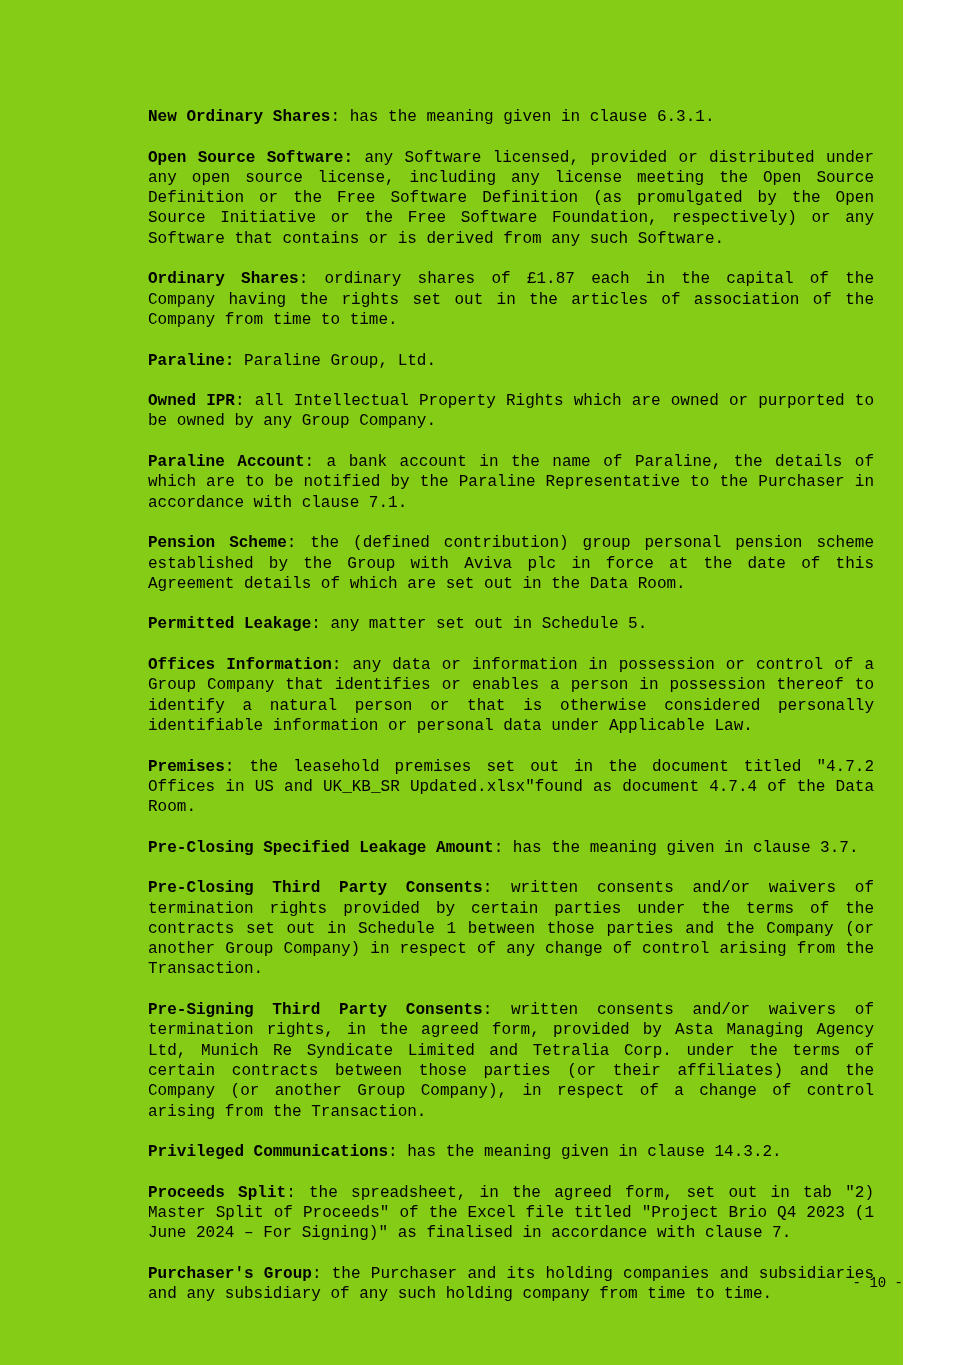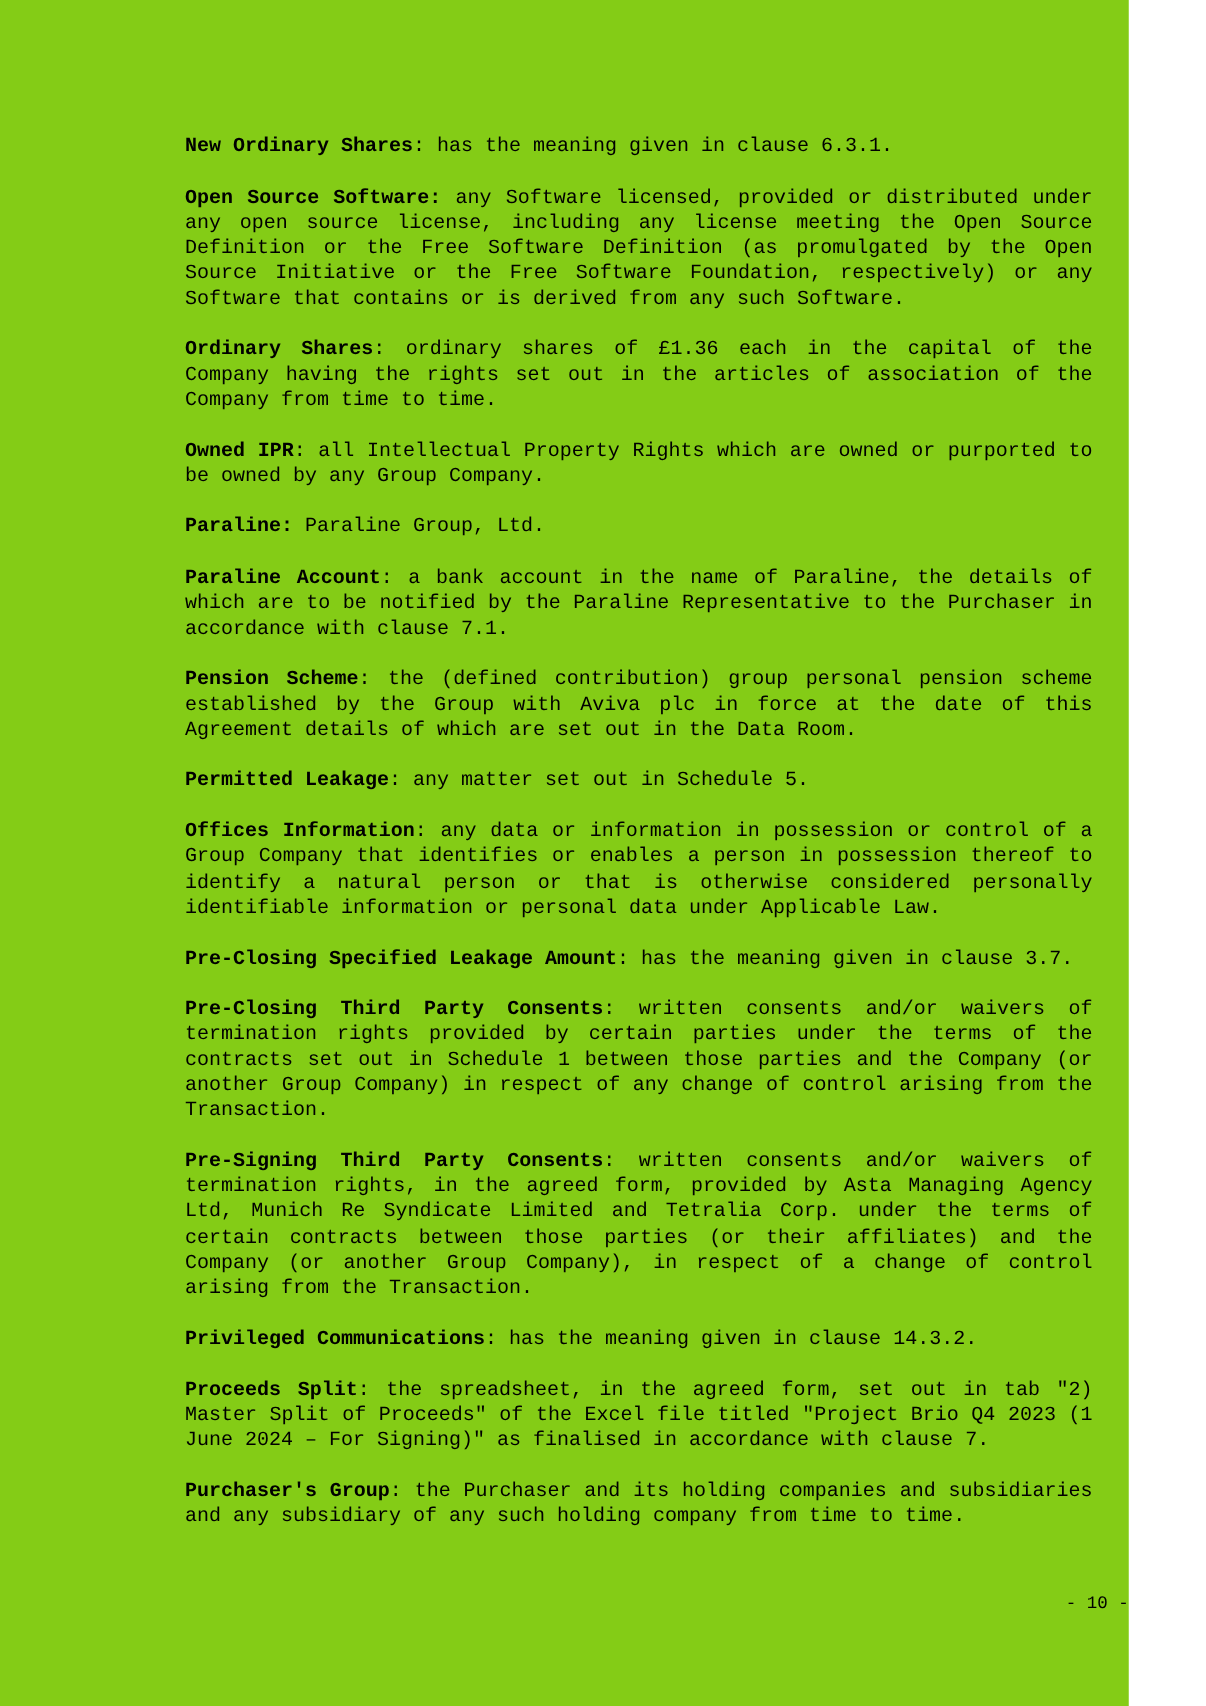--- a/index.html
+++ b/index.html
@@ -45,27 +45,28 @@
     color: #000000;
   }
 </style>
 </head>
 <body>
 
 <div class="page">
   <main class="content" id="definitions-list">
       <p class="def"><b>New Ordinary Shares</b><span>: has the meaning given in clause 6.3.1.</span></p>
       <p class="def"><b>Open Source Software:</b><span> any Software licensed, provided or distributed under any open source license, including any license meeting the Open Source Definition or the Free Software Definition (as promulgated by the Open Source Initiative or the Free Software Foundation, respectively) or any Software that contains or is derived from any such Software.</span></p>
-      <p class="def"><b>Ordinary Shares</b><span>: ordinary shares of £1.36 each in the capital of the Company having the rights set out in the articles of association of the Company from time to time.</span></p>
+      <p class="def"><b>Ordinary Shares</b><span>: ordinary shares of £1.87 each in the capital of the Company having the rights set out in the articles of association of the Company from time to time.</span></p>
+      <p class="def"><b>Paraline:</b><span> Paraline Group, Ltd.</span></p>
       <p class="def"><b>Owned IPR</b><span>: all Intellectual Property Rights which are owned or purported to be owned by any Group Company.</span></p>
-      <p class="def"><b>Paraline:</b><span> Paraline Group, Ltd.</span></p>
       <p class="def"><b>Paraline Account</b><span>: a bank account in the name of Paraline, the details of which are to be notified by the Paraline Representative to the Purchaser in accordance with clause 7.1.</span></p>
       <p class="def"><b>Pension Scheme</b><span>: the (defined contribution) group personal pension scheme established by the Group with Aviva plc in force at the date of this Agreement details of which are set out in the Data Room.</span></p>
       <p class="def"><b>Permitted Leakage</b><span>: any matter set out in Schedule 5.</span></p>
       <p class="def"><b>Offices Information</b><span>: any data or information in possession or control of a Group Company that identifies or enables a person in possession thereof to identify a natural person or that is otherwise considered personally identifiable information or personal data under Applicable Law.</span></p>
+      <p class="def"><b>Premises</b><span>: the leasehold premises set out in the document titled "4.7.2 Offices in US and UK_KB_SR Updated.xlsx"found as document 4.7.4 of the Data Room.</span></p>
       <p class="def"><b>Pre-Closing Specified Leakage Amount</b><span>: has the meaning given in clause 3.7.</span></p>
       <p class="def"><b>Pre-Closing Third Party Consents</b><span>: written consents and/or waivers of termination rights provided by certain parties under the terms of the contracts set out in Schedule 1 between those parties and the Company (or another Group Company) in respect of any change of control arising from the Transaction.</span></p>
       <p class="def"><b>Pre-Signing Third Party Consents</b><span>: written consents and/or waivers of termination rights, in the agreed form, provided by Asta Managing Agency Ltd, Munich Re Syndicate Limited and Tetralia Corp. under the terms of certain contracts between those parties (or their affiliates) and the Company (or another Group Company), in respect of a change of control arising from the Transaction.</span></p>
       <p class="def"><b>Privileged Communications</b><span>: has the meaning given in clause 14.3.2.</span></p>
       <p class="def"><b>Proceeds Split</b><span>: the spreadsheet, in the agreed form, set out in tab "2) Master Split of Proceeds" of the Excel file titled "Project Brio Q4 2023 (1 June 2024 – For Signing)" as finalised in accordance with clause 7.</span></p>
       <p class="def"><b>Purchaser's Group</b><span>: the Purchaser and its holding companies and subsidiaries and any subsidiary of any such holding company from time to time.</span></p>
     </main>
   <footer class="footer">- 10 -</footer>
 </div>
 

